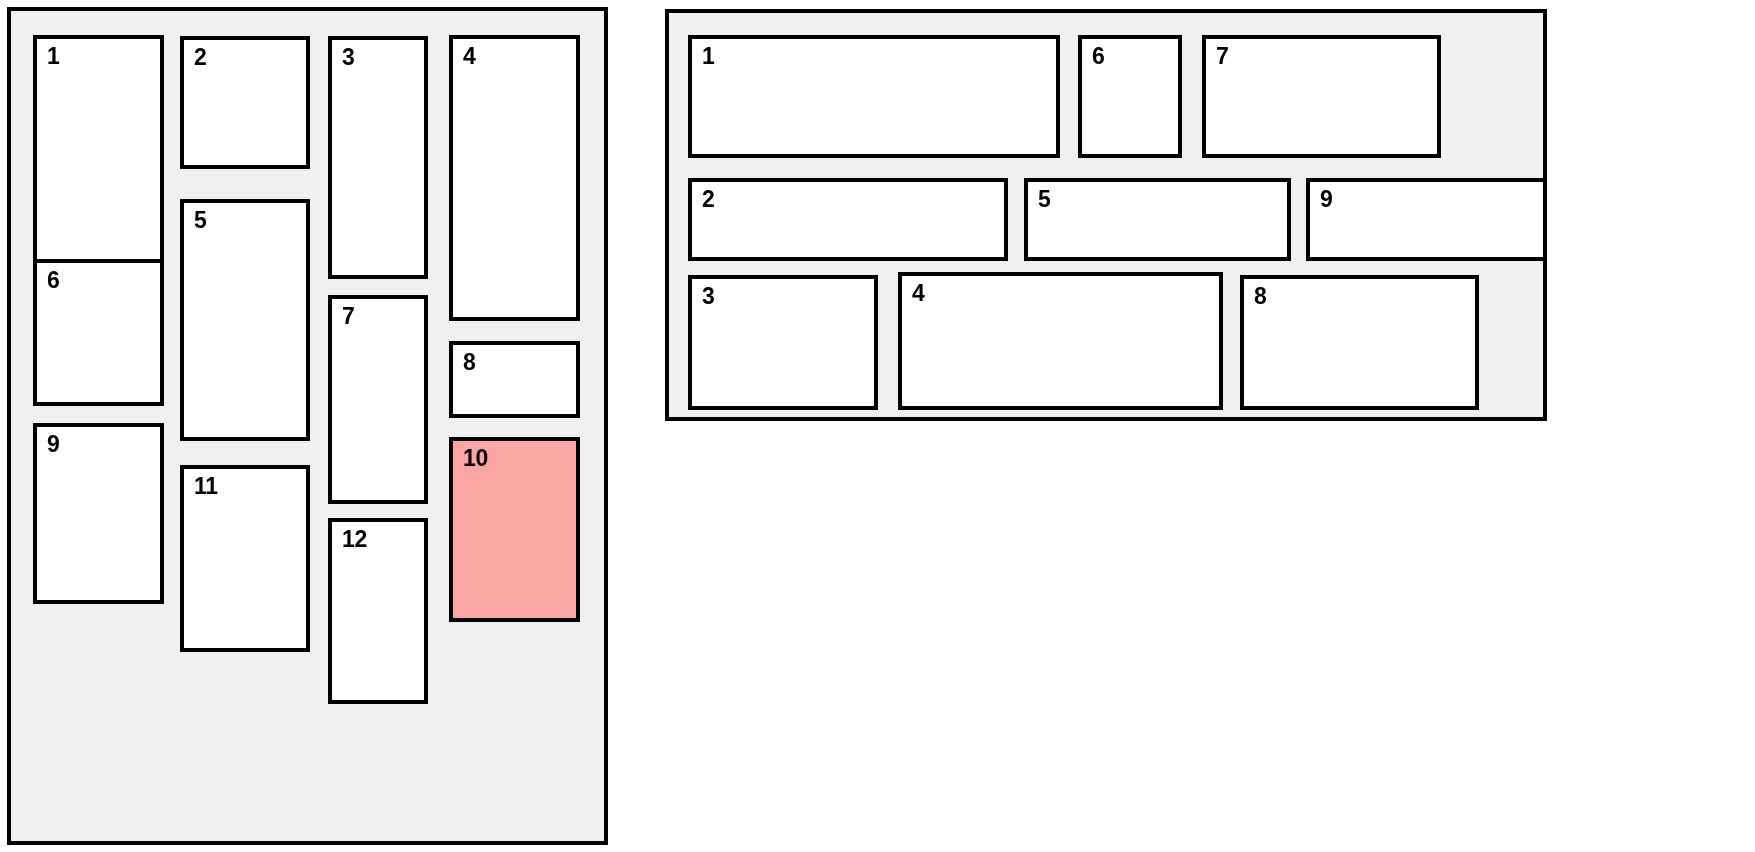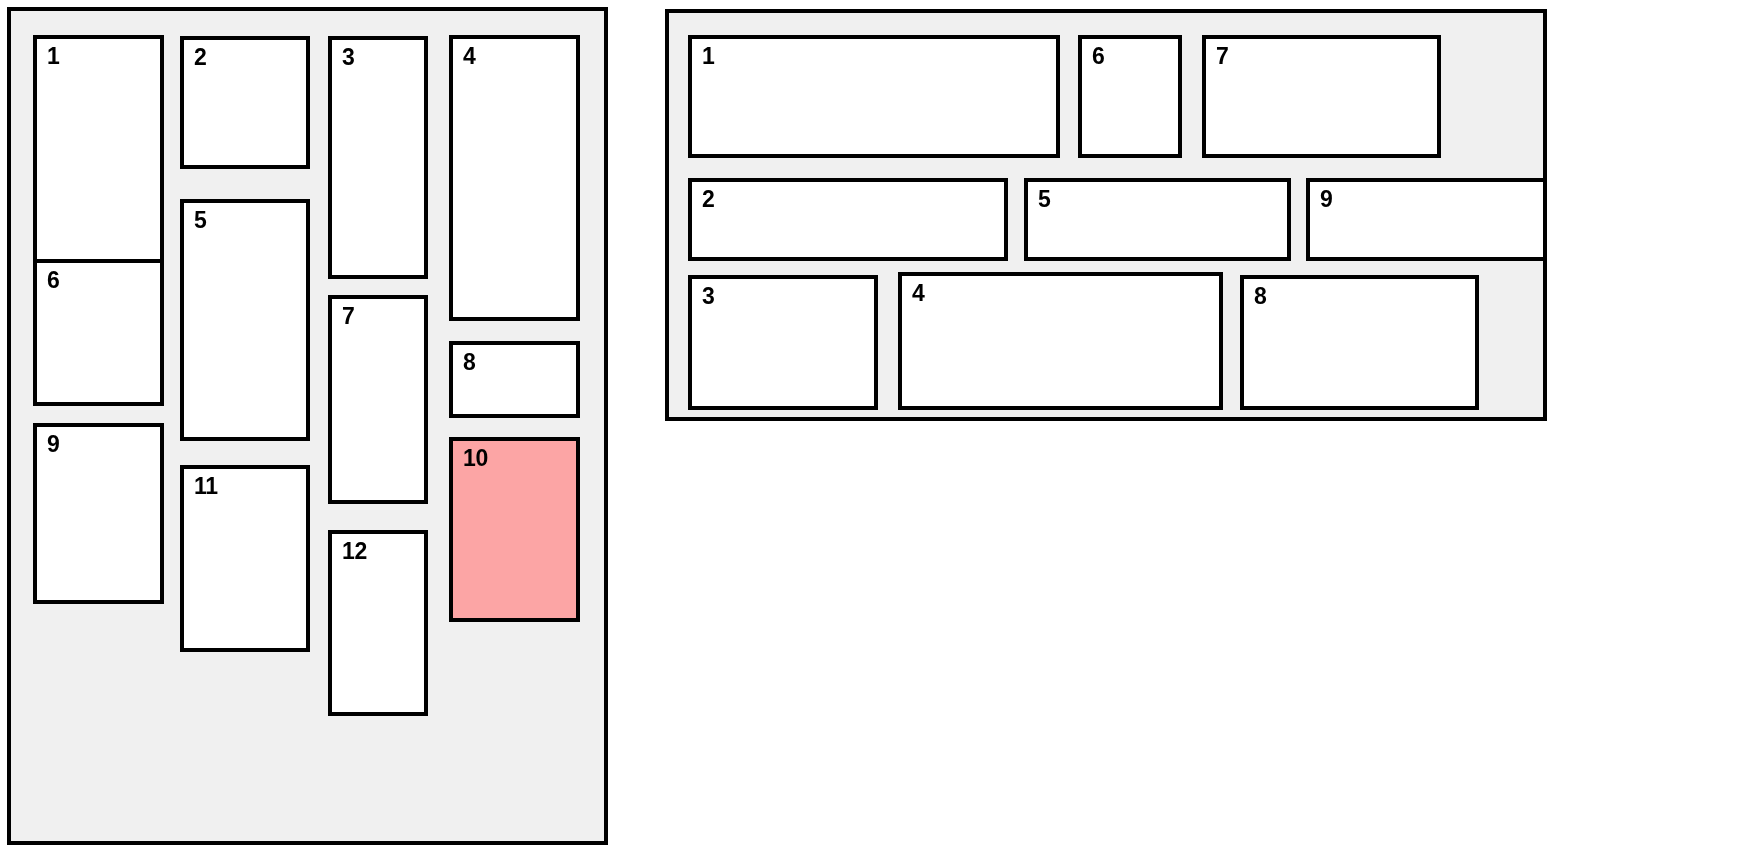--- a/index.html
+++ b/index.html
@@ -97,21 +97,21 @@
       </div>
       <div class="box" style="left: 22px; top: 412px; width: 131px; height: 181px; background: rgb(255, 255, 255); border-color: rgb(0, 0, 0); border-width: 4px;">
         <span class="box-label">9</span>
       </div>
       <div class="box" style="left: 438px; top: 426px; width: 131px; height: 185px; background: #fca5a5; border-color: rgb(0, 0, 0); border-width: 4px;">
         <span class="box-label">10</span>
       </div>
       <div class="box" style="left: 169px; top: 454px; width: 130px; height: 187px; background: rgb(255, 255, 255); border-color: rgb(0, 0, 0); border-width: 4px;">
         <span class="box-label">11</span>
       </div>
-      <div class="box" style="left: 317px; top: 507px; width: 100px; height: 186px; background: rgb(255, 255, 255); border-color: rgb(0, 0, 0); border-width: 4px; margin-top: 12px;">
+      <div class="box" style="left: 317px; top: 507px; width: 100px; height: 186px; background: rgb(255, 255, 255); border-color: rgb(0, 0, 0); border-width: 4px;">
         <span class="box-label">12</span>
       </div>
     </div>
 
   <div id="panel-right" class="panel" style="left: 665px; top: 9px; width: 882px; height: 412px; background: rgb(240, 240, 240); border-color: rgb(0, 0, 0); border-width: 4px;">
       <div class="box" style="left: 19px; top: 22px; width: 372px; height: 123px; background: rgb(255, 255, 255); border-color: rgb(0, 0, 0); border-width: 4px;">
         <span class="box-label">1</span>
       </div>
       <div class="box" style="left: 409px; top: 22px; width: 104px; height: 123px; background: rgb(255, 255, 255); border-color: rgb(0, 0, 0); border-width: 4px;">
         <span class="box-label">6</span>

